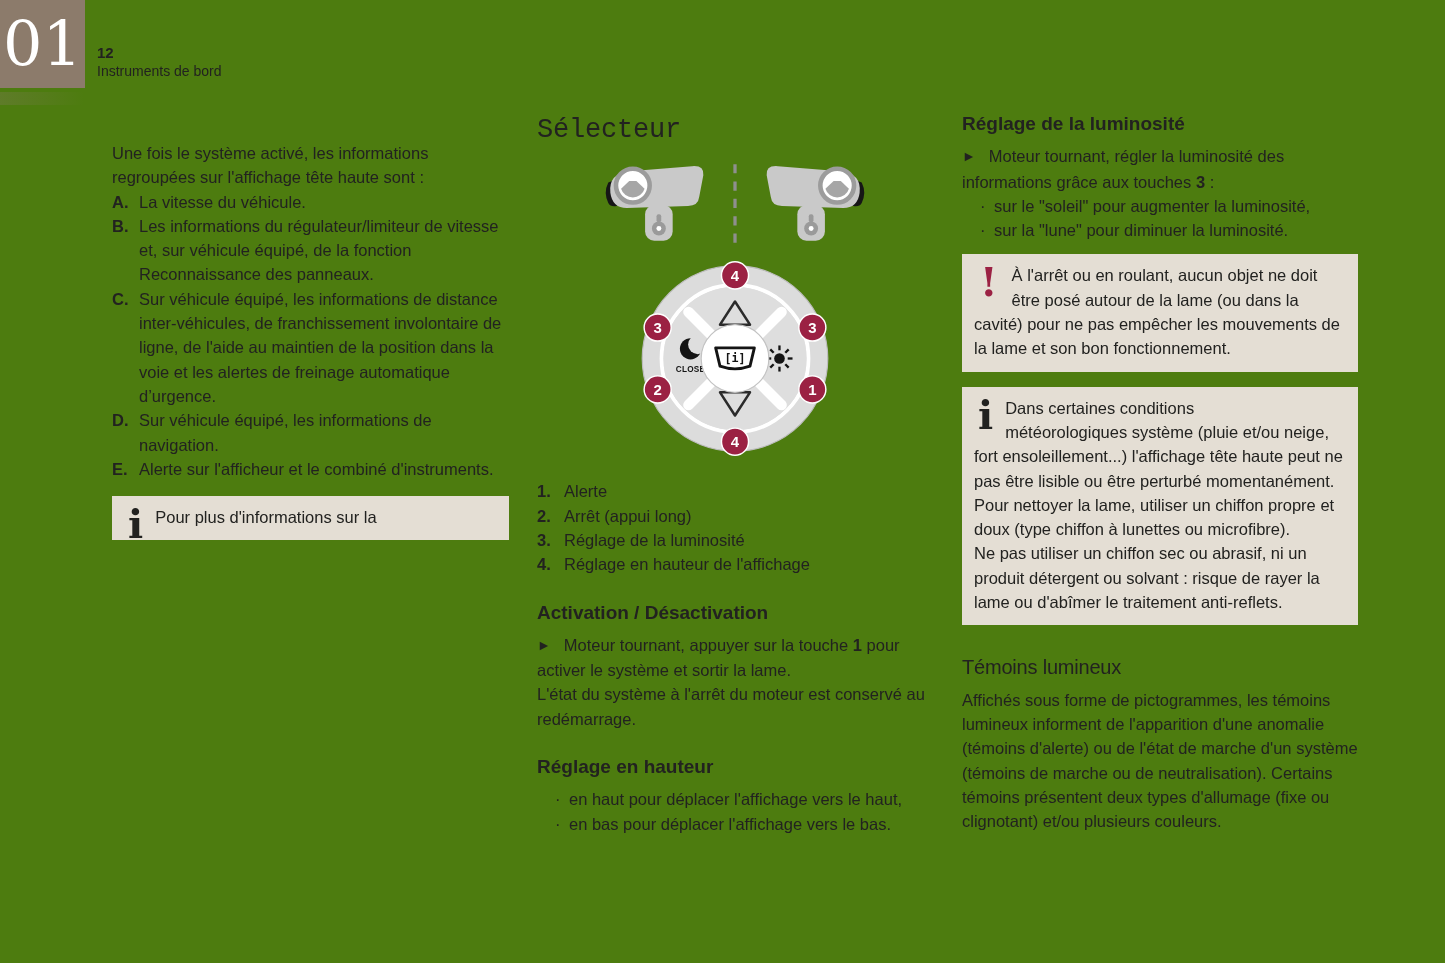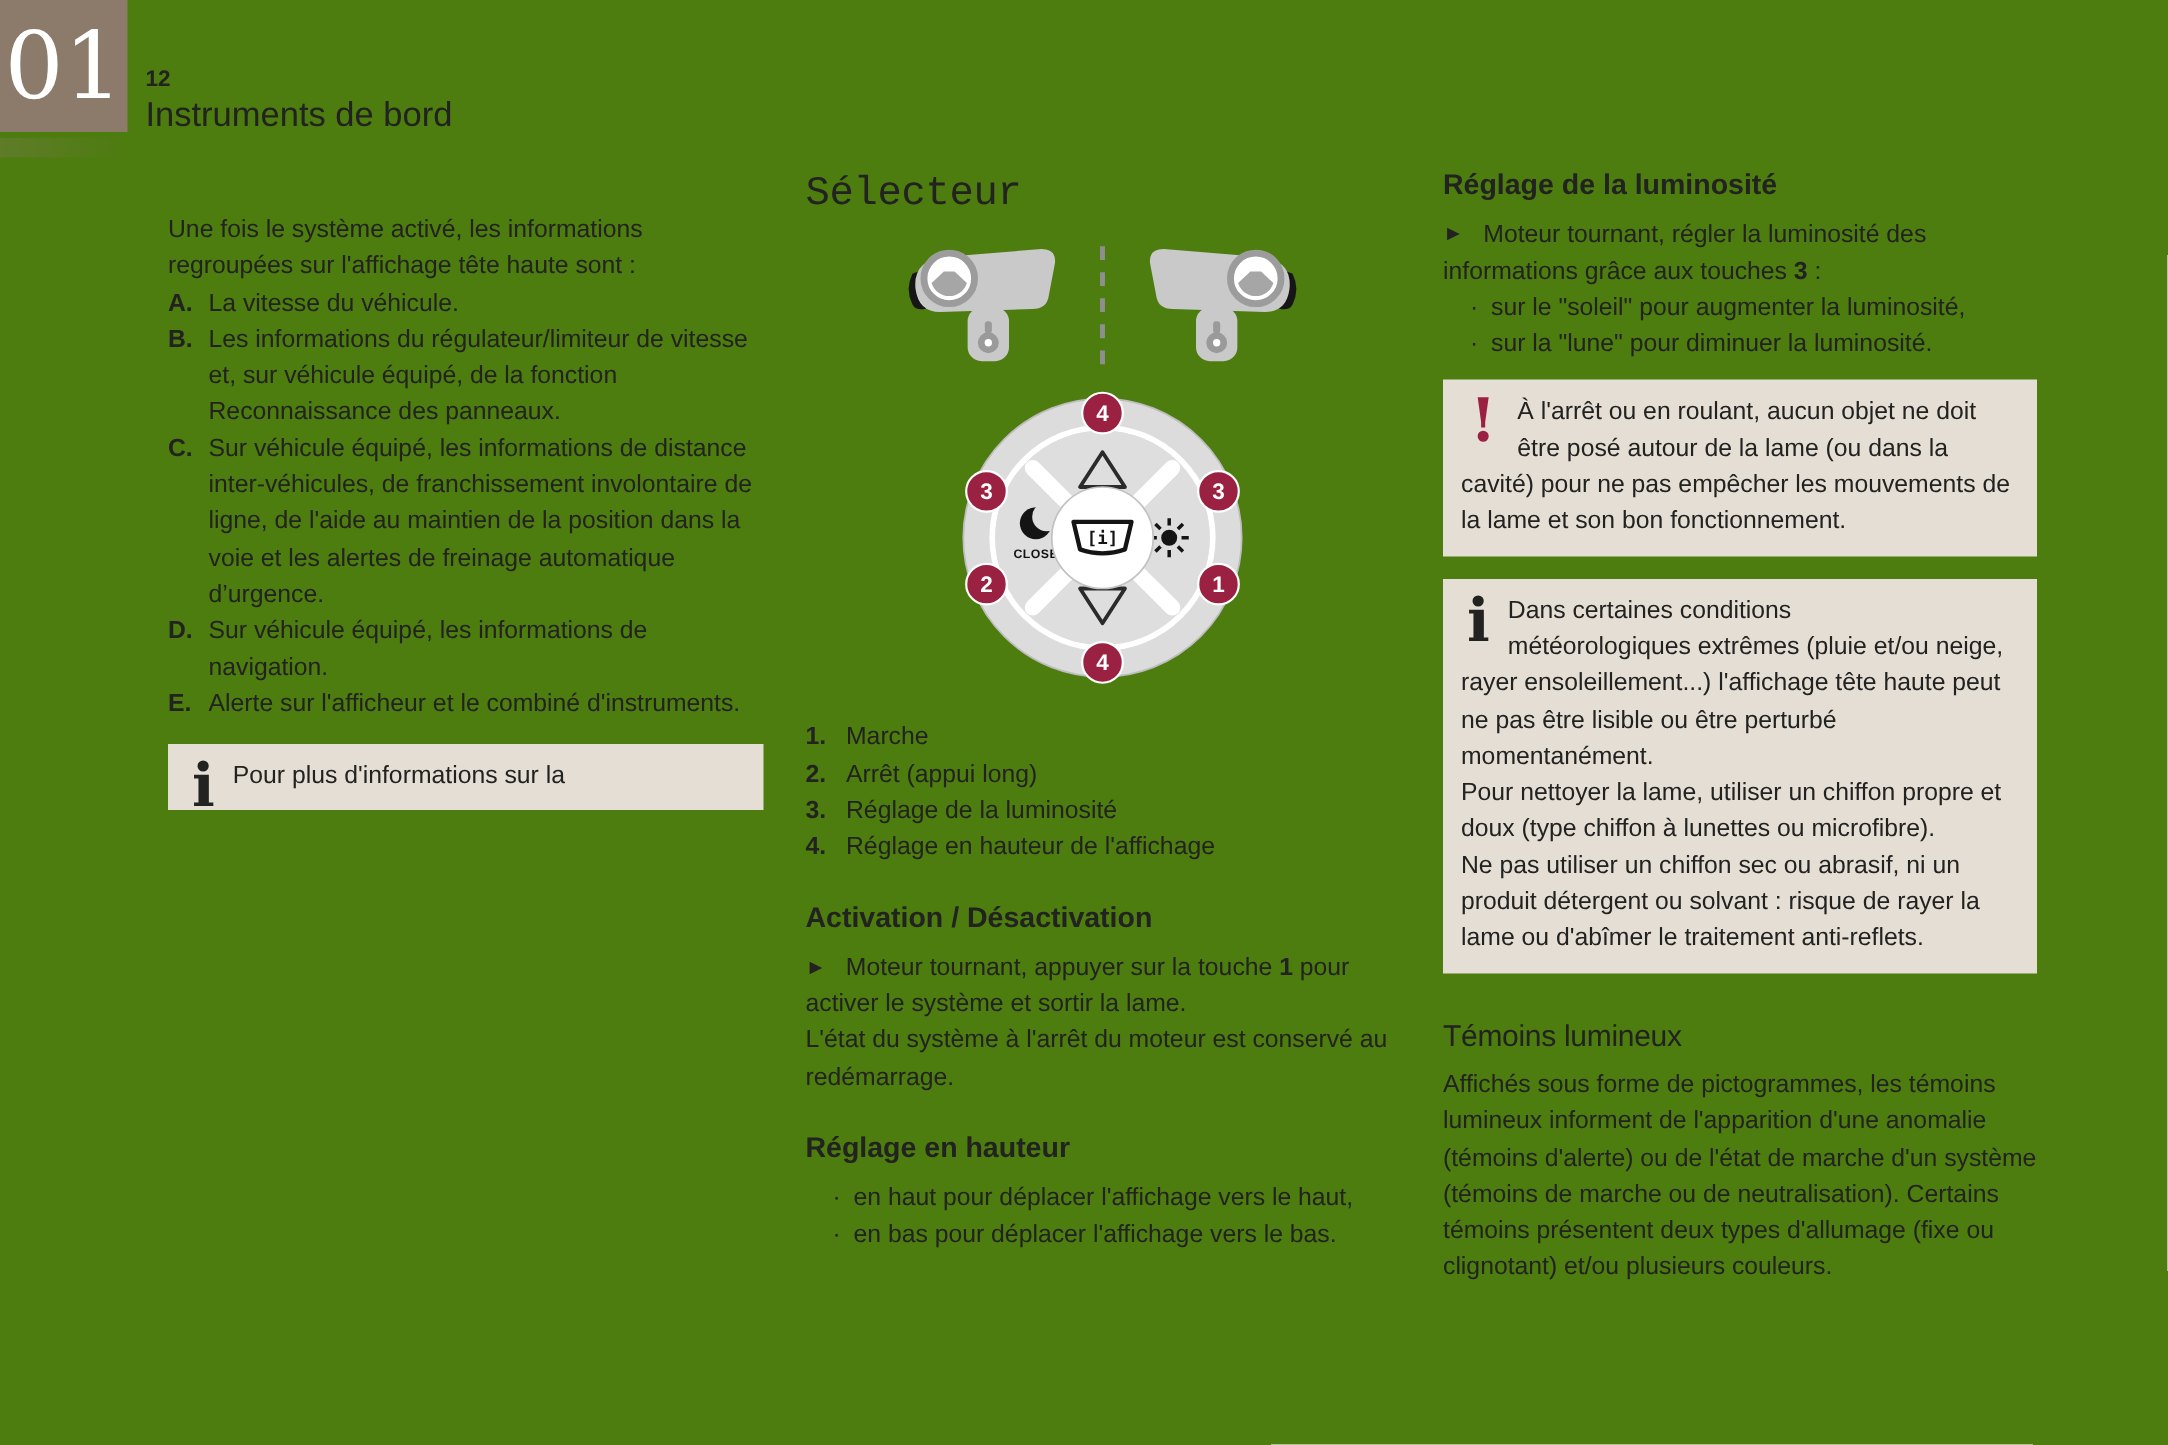--- a/index.html
+++ b/index.html
@@ -5,21 +5,21 @@
   html,body{margin:0;padding:0;background:#ffffff;}
   .page{position:relative;width:1445px;height:963px;background:#4d7c0f;overflow:hidden;
         font-family:"Liberation Sans",sans-serif;color:#222220;}
   
   .chapter-box{position:absolute;left:0;top:0;width:85px;height:88px;background:#8c7b6b;
                display:flex;align-items:center;justify-content:center;}
   .chapter-box span{font-family:"DejaVu Serif",serif;font-weight:400;font-size:62px;line-height:1;color:#ffffff;}
   .chapter-shadow{position:absolute;left:0;top:92px;width:84px;height:13px;
                   background:linear-gradient(to right,rgba(140,123,107,0.28),rgba(140,123,107,0));}
   .page-num{position:absolute;left:97px;top:44px;font-size:15px;font-weight:700;}
-  .section-title{position:absolute;left:97px;top:63px;font-size:23px;font-weight:400;}
+  .section-title{position:absolute;left:97px;top:63px;font-size:14px;font-weight:400;}
   
   .col{position:absolute;font-size:16.5px;line-height:24.3px;}
   .col-left{left:112px;top:121px;width:397px;margin-top:20px;}
   .col-mid{left:537px;top:114px;width:395px;}
   .col-right{left:962px;top:112px;width:396px;}
   .h-big{font-size:27px;line-height:1.2;font-weight:400;letter-spacing:-0.2px;margin:0 0 14px 0;font-family:Liberation Mono, monospace;}
   .h-bold{font-size:19px;font-weight:700;margin:24px 0 8px 0;}
   .b{font-weight:700;}
   
   .lrow{display:flex;}
@@ -174,21 +174,21 @@
         <g>
             <circle cx="200" cy="142" r="14" fill="#9b2143" stroke="#ffffff" stroke-width="1.5"></circle>
             <text x="200" y="147.5" fill="#ffffff">1</text>
           </g>
       </g>
     </svg>
 
     <div class="legend">
       <div class="lrow">
         <span class="lbl">1.</span>
-        <span class="txt">Marche</span>
+        <span class="txt">Alerte</span>
       </div>
       <div class="lrow">
         <span class="lbl">2.</span>
         <span class="txt">Arrêt (appui long)</span>
       </div>
       <div class="lrow">
         <span class="lbl">3.</span>
         <span class="txt">Réglage de la luminosité</span>
       </div>
       <div class="lrow">
@@ -229,21 +229,21 @@
     </div>
 
     <div class="box" style="margin-top:12px;">
       <span class="icon-warn">!</span>
       <div>À l'arrêt ou en roulant, aucun objet ne doit être posé autour de la lame (ou dans la cavité) pour ne pas empêcher les mouvements de la lame et son bon fonctionnement.</div>
     </div>
 
     <div class="box">
       <span class="icon-info">i</span>
       <div>Dans certaines conditions</div>
-      <div>météorologiques extrêmes (pluie et/ou neige, rayer ensoleillement...) l'affichage tête haute peut ne pas être lisible ou être perturbé momentanément.</div>
+      <div>météorologiques système (pluie et/ou neige, fort ensoleillement...) l'affichage tête haute peut ne pas être lisible ou être perturbé momentanément.</div>
       <div>Pour nettoyer la lame, utiliser un chiffon propre et doux (type chiffon à lunettes ou microfibre).</div>
       <div>Ne pas utiliser un chiffon sec ou abrasif, ni un produit détergent ou solvant : risque de rayer la lame ou d'abîmer le traitement anti-reflets.</div>
     </div>
 
     <h2 class="tem-title">Témoins lumineux</h2>
     <div>Affichés sous forme de pictogrammes, les témoins lumineux informent de l'apparition d'une anomalie (témoins d'alerte) ou de l'état de marche d'un système (témoins de marche ou de neutralisation). Certains témoins présentent deux types d'allumage (fixe ou clignotant) et/ou plusieurs couleurs.</div>
   </div>
 
 </div>
 

